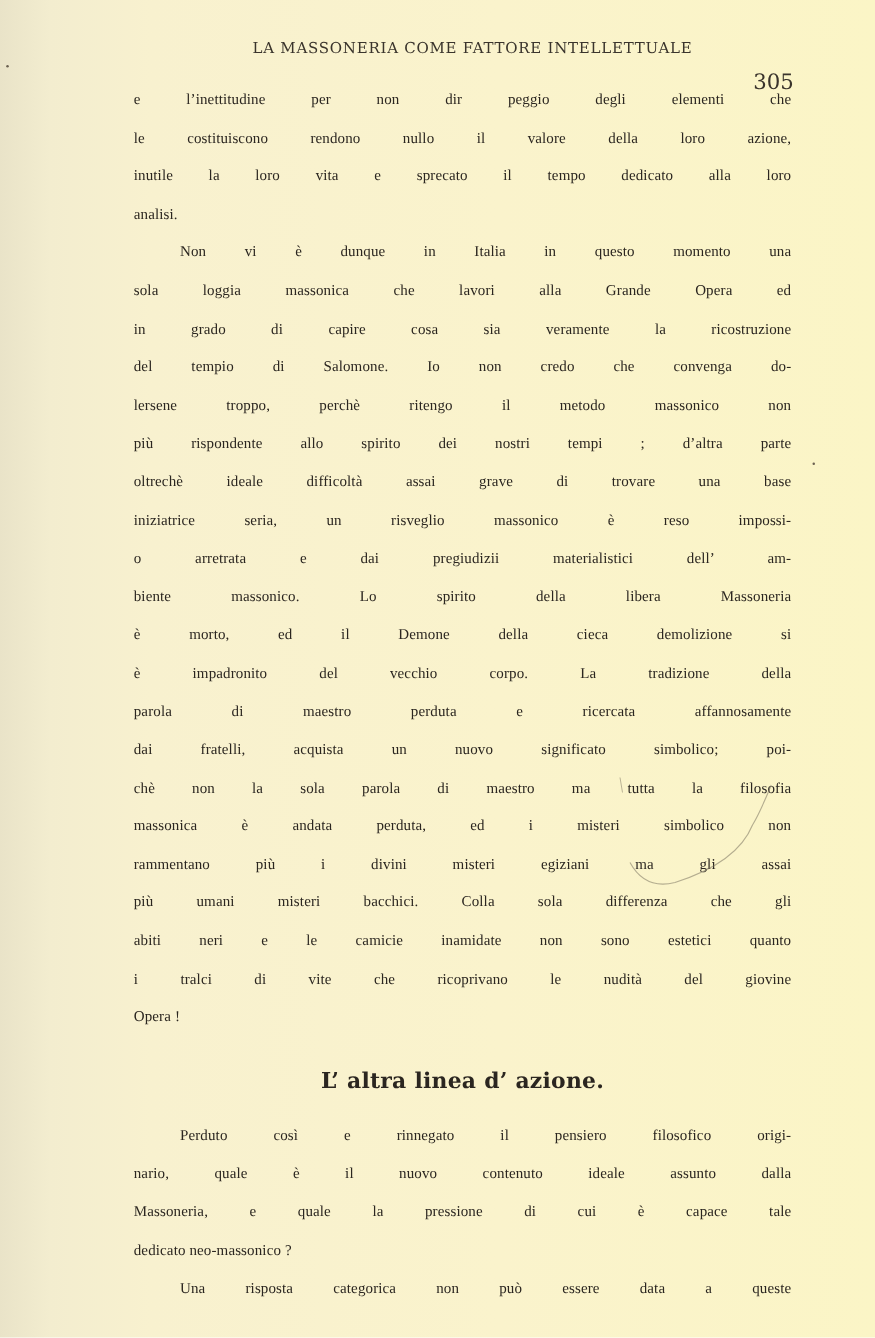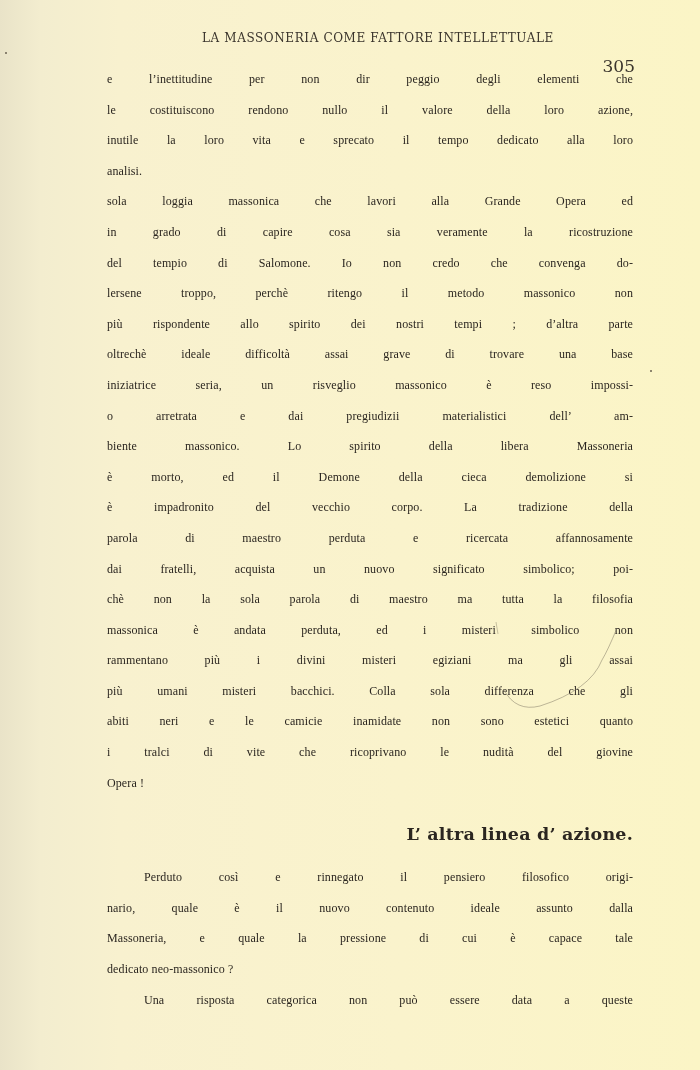--- a/index.html
+++ b/index.html
@@ -63,21 +63,21 @@
       text-align-last: left;
     }
     .line.indent {
       padding-left: 37px;
     }
     .section-heading {
       display: block;
       height: 56px;
       line-height: 56px;
       margin-top: 8px;
-      text-align: right;
+      text-align: center;
       font-weight: bold;
       font-size: 17.5px;
       letter-spacing: 0.2px;
     }
     .margin-dot {
       position: absolute;
       width: 2px; height: 2px;
       background: #6a6050;
       border-radius: 1px;
     }
@@ -96,20 +96,21 @@
   </div>
 
   <div class="body-text" id="body-text">
       <div>
         <span class="line">e l’inettitudine per non dir peggio degli elementi che</span>
         <span class="line">le costituiscono rendono nullo il valore della loro azione,</span>
         <span class="line">inutile la loro vita e sprecato il tempo dedicato alla loro</span>
         <span class="line last">analisi.</span>
       </div>
       <div>
+        <span class="line indent">Non vi è dunque in Italia in questo momento una</span>
         <span class="line">sola loggia massonica che lavori alla Grande Opera ed</span>
         <span class="line">in grado di capire cosa sia veramente la ricostruzione</span>
         <span class="line">del tempio di Salomone. Io non credo che convenga do-</span>
         <span class="line">lersene troppo, perchè ritengo il metodo massonico non</span>
         <span class="line">più rispondente allo spirito dei nostri tempi ; d’altra parte</span>
         <span class="line">oltrechè ideale difficoltà assai grave di trovare una base</span>
         <span class="line">iniziatrice seria, un risveglio massonico è reso impossi-</span>
         <span class="line">o arretrata e dai pregiudizii materialistici dell’ am-</span>
         <span class="line">biente massonico. Lo spirito della libera Massoneria</span>
         <span class="line">è morto, ed il Demone della cieca demolizione si</span>

